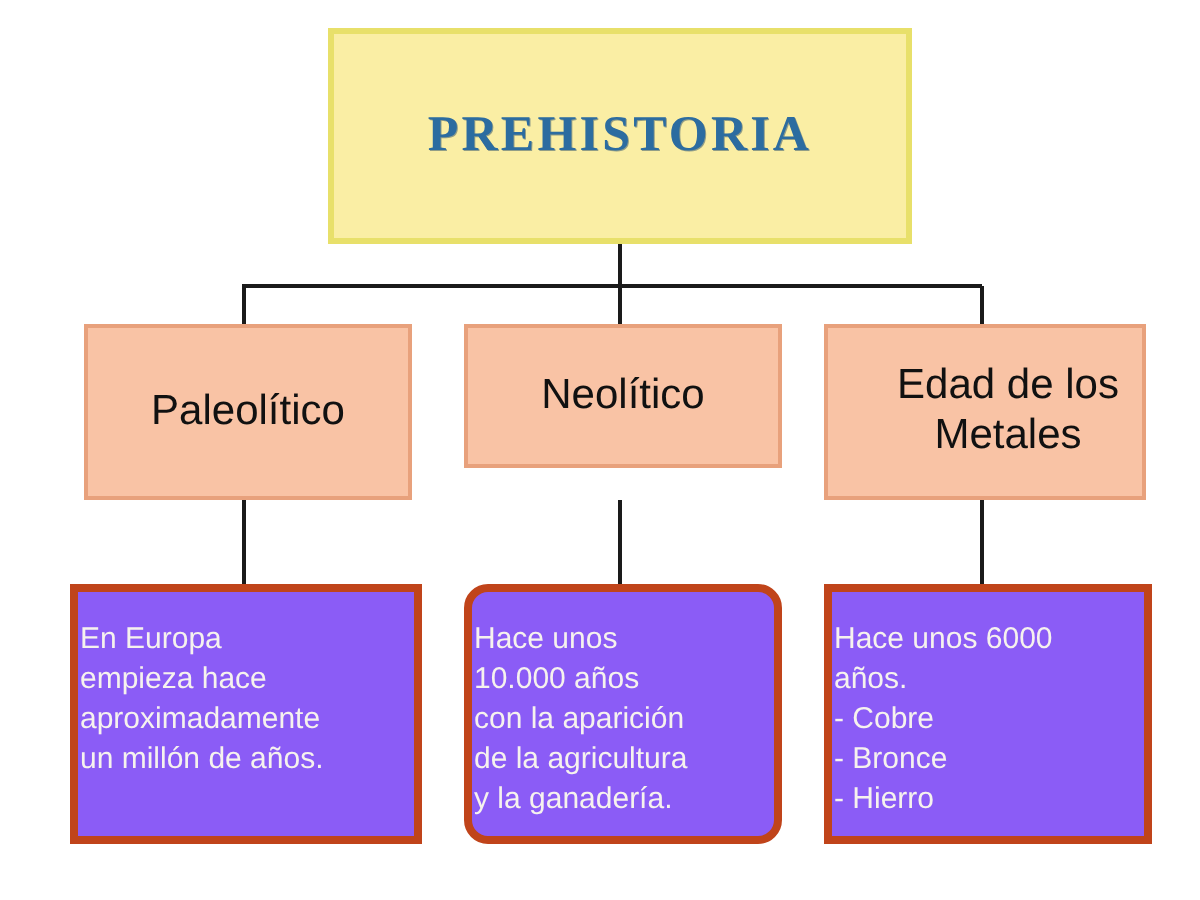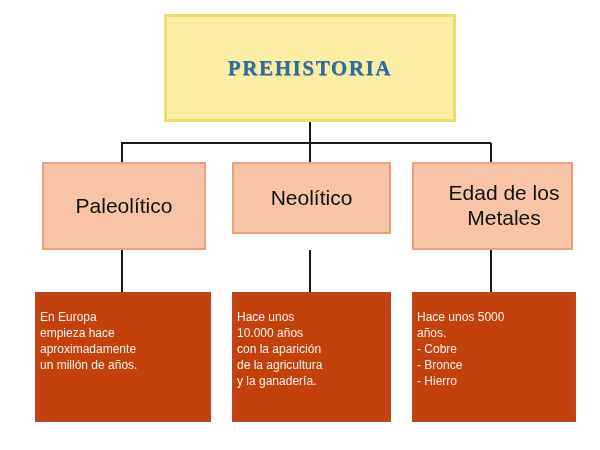--- a/index.html
+++ b/index.html
@@ -38,21 +38,21 @@
     background: #faeea4;
     border: 3px solid #e8e06a;
     display: flex;
     align-items: center;
     justify-content: center;
   }
   .node-root .title-text {
     color: #2c6ca0;
     font-family: "Liberation Serif", "DejaVu Serif", serif;
     font-weight: bold;
-    font-size: 21px;
+    font-size: 25px;
     letter-spacing: 1.6px;
     text-shadow: 0.5px 0.5px 0 rgba(20,60,100,0.45);
   }
 
   
   .node-period {
     position: absolute;
     box-sizing: border-box;
     background: #f9c3a5;
     border: 2px solid #e8a17c;
@@ -66,31 +66,31 @@
     padding: 4px 6px;
   }
   #node-paleolitico { left: 42px;  top: 162px; width: 164px; height: 88px; text-align: center; }
   #node-neolitico   { left: 232px; top: 162px; width: 159px; height: 72px; }
   #node-metales     { left: 412px; top: 162px; width: 161px; height: 88px; padding-left: 29px; }
 
   
   .node-detail {
     position: absolute;
     box-sizing: border-box;
-    background: #c2410c;
+    background: #8b5cf6;
     border: 4px solid #c0441a;
     color: #f6f2ee;
-    font-size: 12px;
+    font-size: 15px;
     line-height: 1.33;
     padding: 14px 4px 4px 1px;
     overflow: hidden;
     white-space: pre-line;
   }
   #detail-paleolitico { left: 35px;  top: 292px; width: 176px; height: 130px; }
-  #detail-neolitico   { left: 232px; top: 292px; width: 159px; height: 130px; }
+  #detail-neolitico   { left: 232px; top: 292px; width: 159px; height: 130px; border-radius: 12px; }
   #detail-metales     { left: 412px; top: 292px; width: 164px; height: 130px; }
 </style>
 </head>
 <body>
 
 <div id="diagram">
 
   <svg id="connector-layer" viewBox="0 0 600 450" width="600" height="450">
 
     <line x1="310" y1="122" x2="310" y2="143" stroke="#1a1a1a" stroke-width="2"></line>
@@ -122,19 +122,19 @@
 
   <div class="node-detail" id="detail-paleolitico">En Europa
 empieza hace
 aproximadamente
 un millón de años.</div>
   <div class="node-detail" id="detail-neolitico">Hace unos
 10.000 años
 con la aparición
 de la agricultura
 y la ganadería.</div>
-  <div class="node-detail" id="detail-metales">Hace unos 5000
+  <div class="node-detail" id="detail-metales">Hace unos 6000
 años.
 - Cobre
 - Bronce
 - Hierro</div>
 
 </div>
 
 </body></html>

